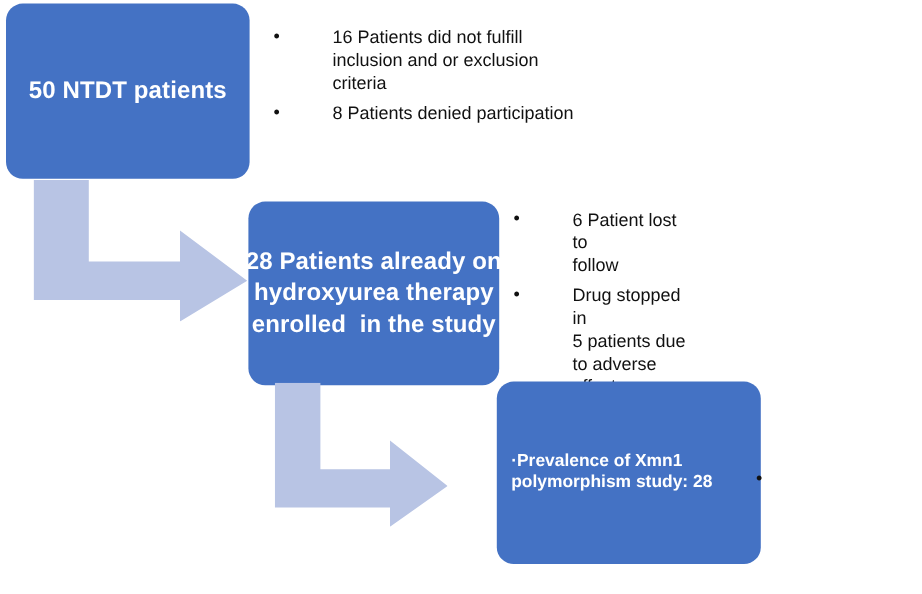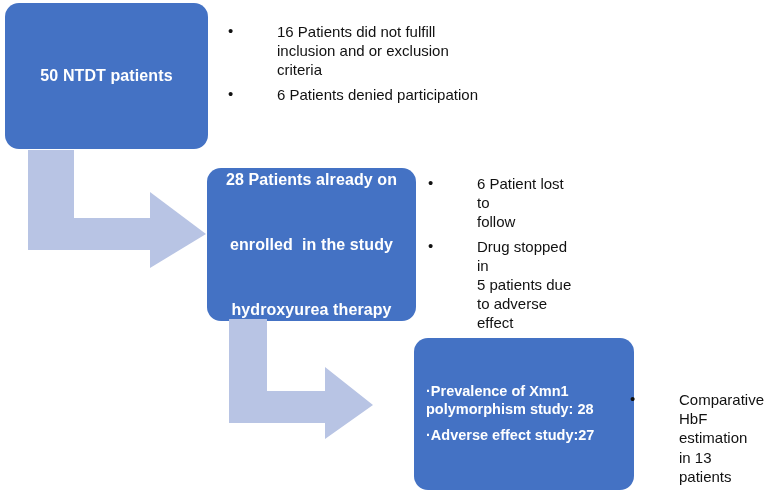--- a/index.html
+++ b/index.html
@@ -31,43 +31,42 @@
     box-sizing: border-box;
   }
   .box-centered {
     align-items: center;
     text-align: center;
   }
   .box-line {
     display: block;
     white-space: pre;
     line-height: 1.32;
-    font-size: 16px;
+    font-size: 20px;
     font-weight: 600;
     letter-spacing: .1px;
   }
 
   #box-eligibility {
     left: 5px;
     top: 3px;
     width: 203px;
     height: 146px;
     padding: 6px 10px;
   }
   #box-enrolled {
     left: 207px;
     top: 168px;
     width: 209px;
     height: 153px;
     padding: 6px 10px;
-    gap: 44px;
   }
   #box-outcomes {
     left: 414px;
-    top: 338px;
+    top: 318px;
     width: 220px;
     height: 152px;
     padding: 10px 8px 10px 12px;
     justify-content: center;
   }
 
   
   .dot-line {
     display: block;
     font-size: 14.5px;
@@ -161,28 +160,28 @@
 
   <div class="notes" id="notes-screening">
     <div class="note-item">
       <span class="bullet">•</span>
       <span class="note-text">16 Patients did not fulfill
 inclusion and or exclusion
 criteria</span>
     </div>
     <div class="note-item">
       <span class="bullet">•</span>
-      <span class="note-text">6 Patients denied participation</span>
+      <span class="note-text">8 Patients denied participation</span>
     </div>
   </div>
 
   <div class="box box-centered" id="box-enrolled">
     <span class="box-line">28 Patients already on</span>
+    <span class="box-line">hydroxyurea therapy</span>
     <span class="box-line">enrolled  in the study</span>
-    <span class="box-line">hydroxyurea therapy</span>
   </div>
 
   <div class="notes" id="notes-attrition">
     <div class="note-item">
       <span class="bullet">•</span>
       <span class="note-text">6 Patient lost to
 follow</span>
     </div>
     <div class="note-item">
       <span class="bullet">•</span>
@@ -194,25 +193,21 @@
   </div>
 
   <div class="elbow-arrow" id="arrow-2">
     <svg viewBox="0 0 144 120" preserveAspectRatio="none">
       <path d="M0,0 L38,0 L38,72 L96,72 L96,48 L144,86 L96,120 L96,104 L0,104 Z" fill="#B8C4E4"></path>
     </svg>
   </div>
 
   <div class="box" id="box-outcomes">
     <span class="dot-line"><span class="mdot">·</span><span>Prevalence of Xmn1 polymorphism study: 28</span></span>
-    <span class="dot-line"><span class="mdot">·</span><span>Adverse effect study:27</span></span>
   </div>
 
   <div class="notes" id="notes-hbf">
     <div class="note-item">
       <span class="bullet">•</span>
-      <span class="note-text">Comparative
-HbF estimation
-in 13 patients</span>
     </div>
   </div>
 
 </div>
 
 </body></html>

